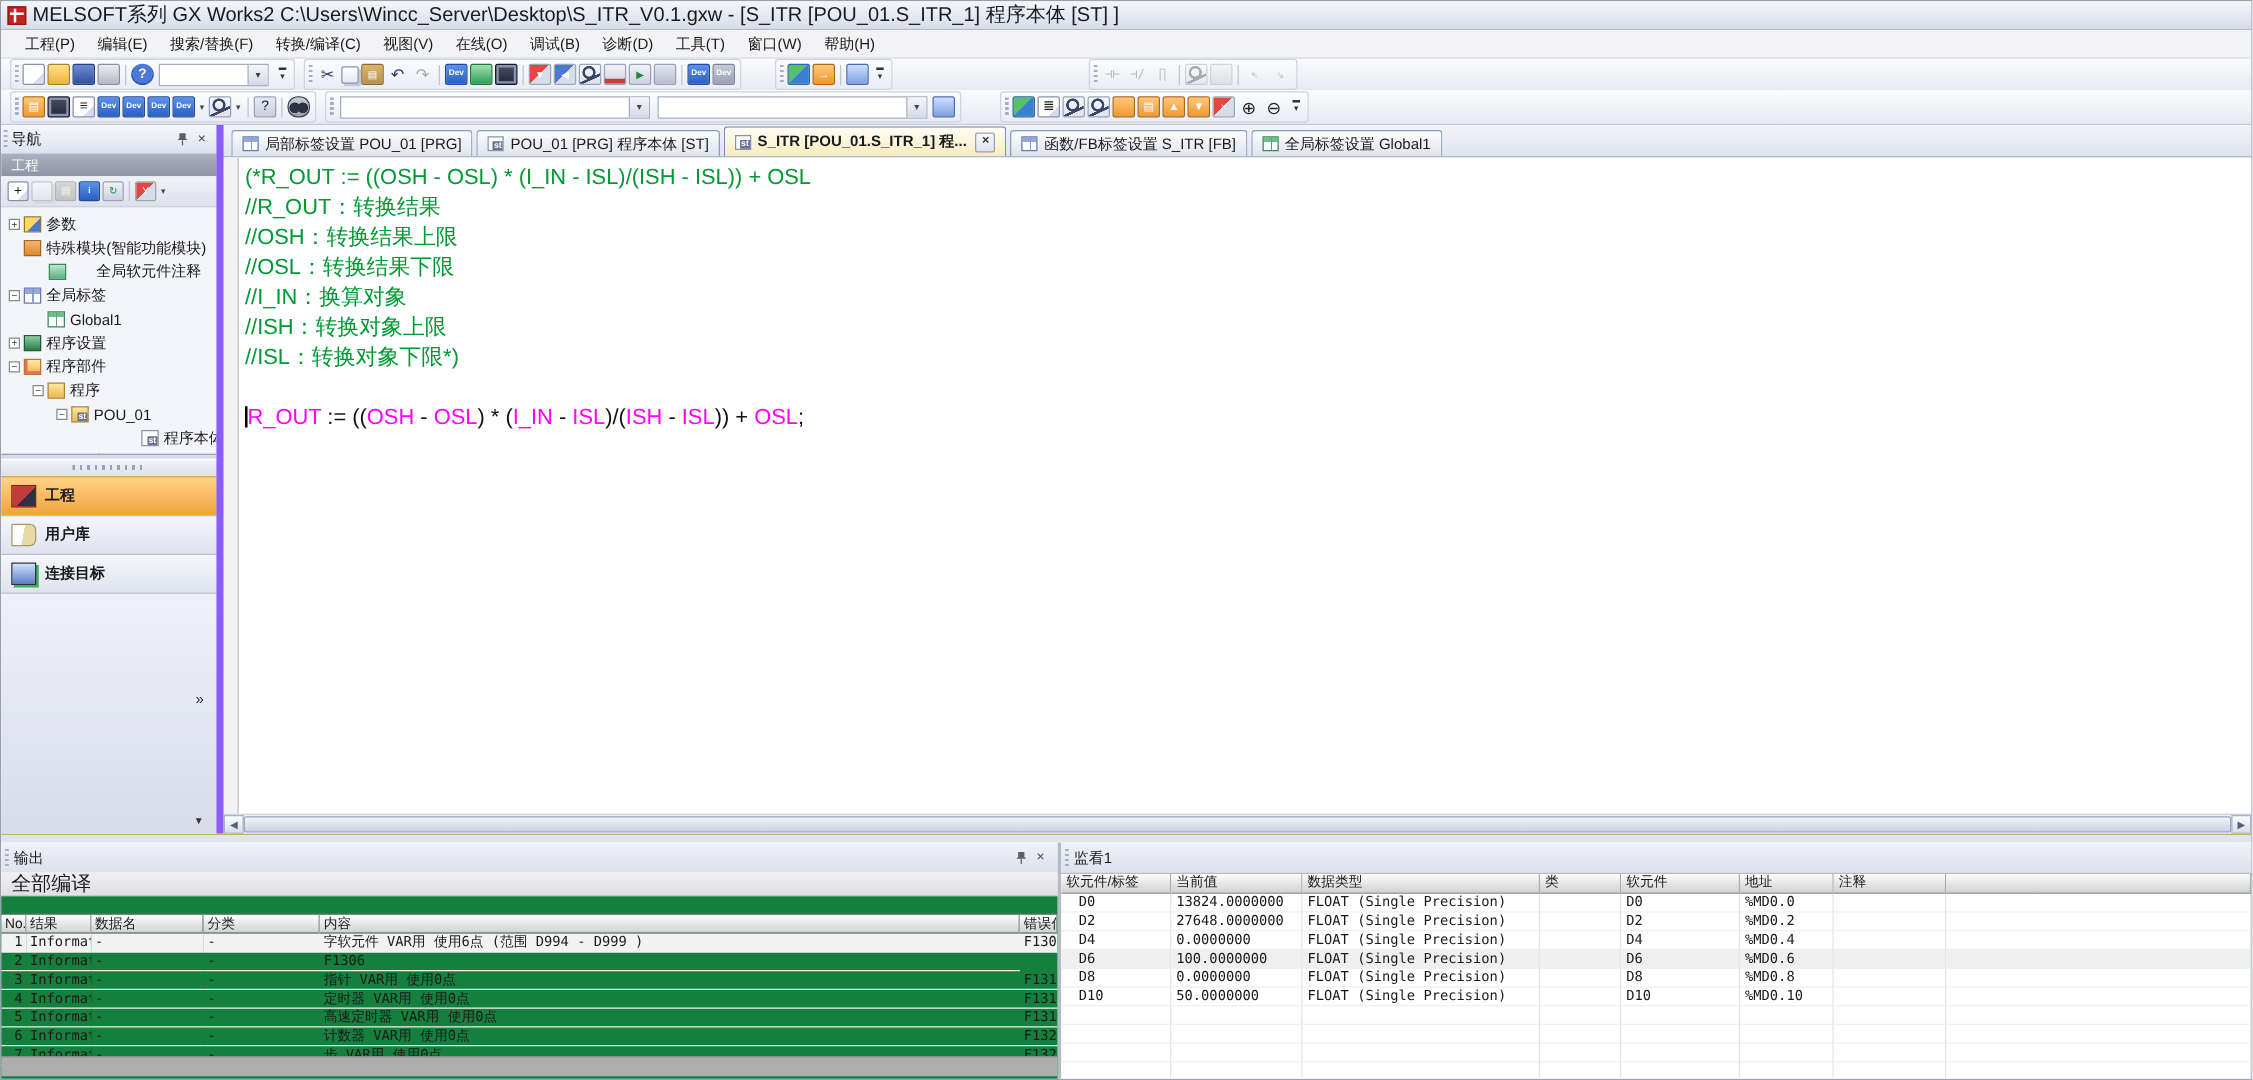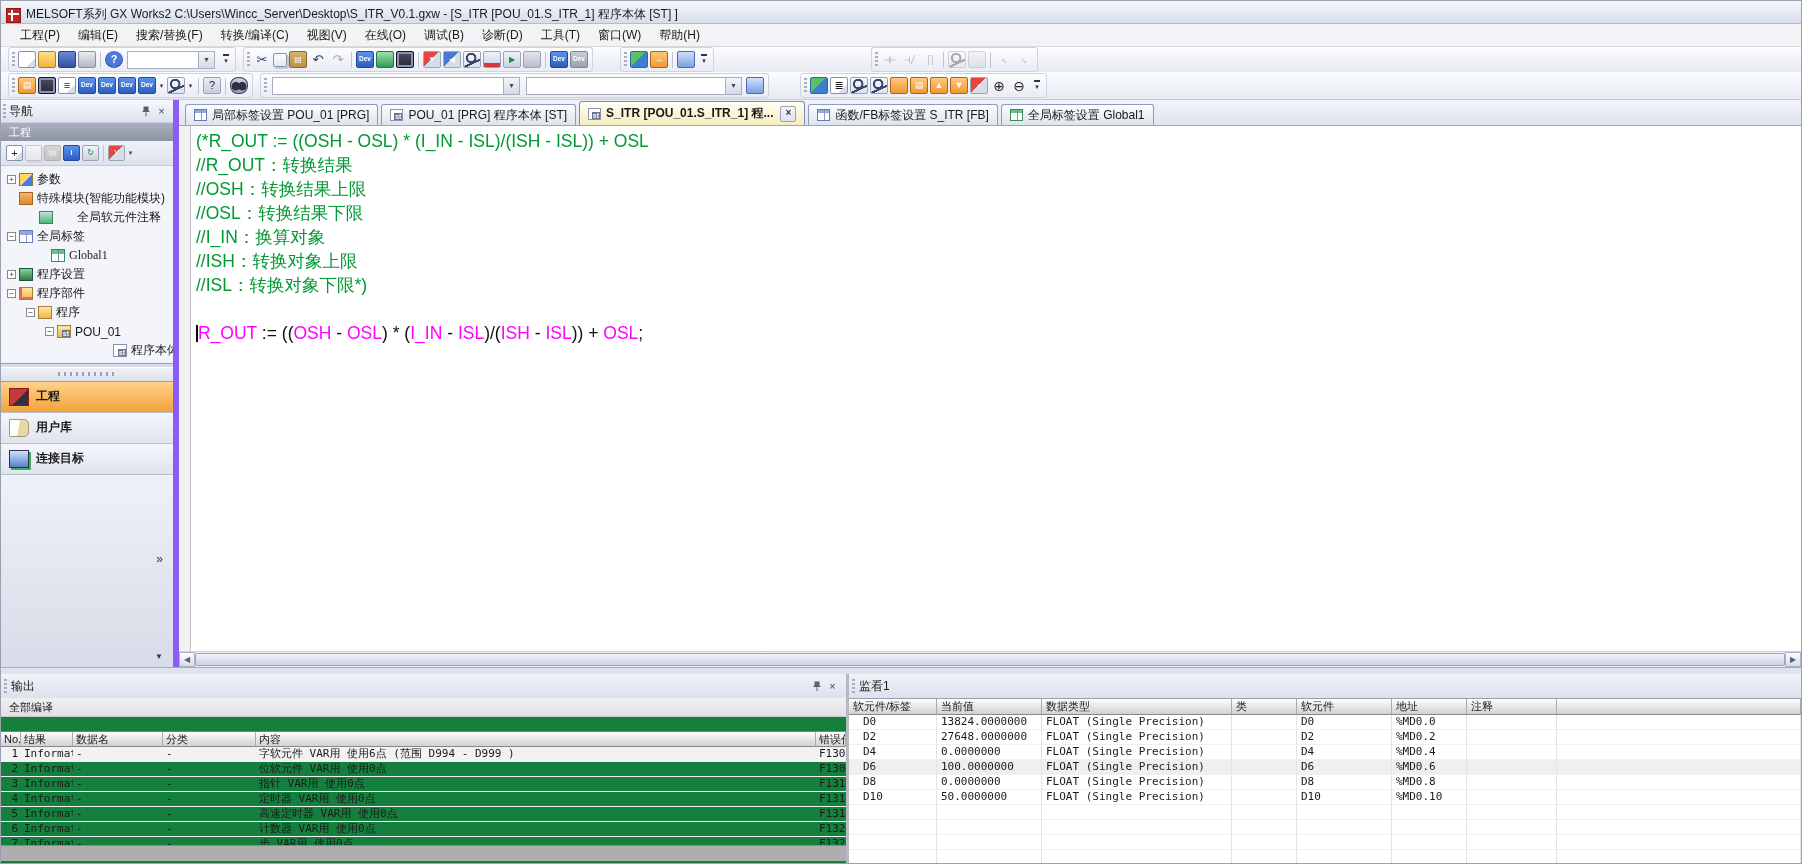--- a/index.html
+++ b/index.html
@@ -2,21 +2,21 @@
 <html><head>
 <meta charset="utf-8">
 <style>
   html,body{margin:0;padding:0}
   body{width:1802px;height:864px;overflow:hidden;background:#eef0f6;
        font-family:"Liberation Sans","DejaVu Sans",sans-serif;color:#1a1a1a;
        -webkit-font-smoothing:antialiased}
   .app{width:1802px;height:864px;display:flex;flex-direction:column;border:1px solid #9aa0ae;box-sizing:border-box}
 
   
-  .titlebar{height:22px;flex:none;display:flex;align-items:flex-end;padding:0 5px;font-size:12px;
+  .titlebar{height:22px;flex:none;display:flex;align-items:center;padding:0 5px;font-size:16px;
             background:linear-gradient(#f4f6fb,#d8ddea);border-bottom:1px solid #b6bcc9}
   .appicon{width:15px;height:15px;flex:none;margin-right:5px;background:#c22424;border:1px solid #8e1818;
            box-sizing:border-box;position:relative}
   .appicon:before{content:"";position:absolute;left:4px;top:1px;width:2px;height:11px;background:#fff}
   .appicon:after{content:"";position:absolute;left:1px;top:4px;width:11px;height:2px;background:#fff}
   .titletext{white-space:nowrap;overflow:hidden}
   .menubar{height:22px;flex:none;display:flex;align-items:center;background:#f3f3f5;border-bottom:1px solid #d8d8de;
            font-size:12px;padding-left:10px}
   .menu-item{padding:2px 9px;cursor:default;border-radius:2px}
 
@@ -149,21 +149,21 @@
 
   
   .bottom{flex:1;display:flex;min-height:0}
   .panel-title{height:24px;flex:none;display:flex;align-items:center;font-size:12px;padding:0 6px 0 10px;
                background:linear-gradient(#f0f2f8,#dce1ec);position:relative}
   .panel-title:before{content:"";position:absolute;left:3px;top:5px;bottom:5px;width:3px;
                background:repeating-linear-gradient(180deg,#a8aec0 0 2px,transparent 2px 4px)}
   .panel-sp{flex:1}
   .output{width:845px;flex:none;border-right:3px solid #b4b9c6;display:flex;flex-direction:column;background:#fff}
   .output-mode{height:18px;flex:none;background:linear-gradient(#f0f0f2,#e0e0e4);border-bottom:1px solid #c8c8cc;
-               font-size:11px;display:flex;align-items:center;padding-left:8px}
+               font-size:16px;display:flex;align-items:center;padding-left:8px}
   .output-body{flex:1;position:relative;background:#15803d;overflow:hidden}
   .otable{position:absolute;left:0;right:0;top:14px;border-top:1px solid #808080;border-bottom:1px solid #b0b0b0}
   .ogrid{display:grid;grid-template-columns:20px 52px 90px 93px 560px 1fr}
   .oth{background:linear-gradient(#fff,#e4e4e6 55%,#d2d2d6);border-right:1px solid #aaa;border-bottom:1px solid #888;
        font-size:11px;height:14px;line-height:14px;padding:0 3px;overflow:hidden;white-space:nowrap}
   .otd{font-size:11px;height:14px;line-height:14px;padding:0 3px;overflow:hidden;white-space:nowrap;
        font-family:"DejaVu Sans Mono","Liberation Mono",monospace;border-bottom:1px solid #f0f0f0}
   .otd.no{text-align:right}
   .orow.shaded .otd{background:#f2f2f2}
   .ostrip{position:absolute;left:0;right:0;bottom:2px;height:15px;background:#aeaeae;border-top:1px solid #8a8a8a}
@@ -335,21 +335,21 @@
           <div class="trow" style="padding-left: 6px; gap: 20px;">
             <span class="texp none"></span>
             <span class="tico t-comment"></span>
             <span>全局软元件注释</span>
           </div>
           <div class="trow" style="padding-left: 6px;">
             <span class="texp">−</span>
             <span class="tico t-label"></span>
             <span>全局标签</span>
           </div>
-          <div class="trow" style="padding-left: 38px; font-family: Liberation Serif, serif;">
+          <div class="trow" style="padding-left: 25px;">
             <span class="texp none"></span>
             <span class="tico t-glabel"></span>
             <span>Global1</span>
           </div>
           <div class="trow" style="padding-left: 6px;">
             <span class="texp">+</span>
             <span class="tico t-progset"></span>
             <span>程序设置</span>
           </div>
           <div class="trow" style="padding-left: 6px;">
@@ -477,21 +477,20 @@
               <div class="otd">-</div>
               <div class="otd">-</div>
               <div class="otd">字软元件 VAR用 使用6点 (范围 D994 - D999 )</div>
               <div class="otd">F1301</div>
             </div>
             <div class="ogrid orow">
               <div class="otd no">2</div>
               <div class="otd">Information</div>
               <div class="otd">-</div>
               <div class="otd">-</div>
-              <div class="otd">位软元件 VAR用 使用0点</div>
               <div class="otd">F1306</div>
             </div>
             <div class="ogrid orow">
               <div class="otd no">3</div>
               <div class="otd">Information</div>
               <div class="otd">-</div>
               <div class="otd">-</div>
               <div class="otd">指针 VAR用 使用0点</div>
               <div class="otd">F1310</div>
             </div>

